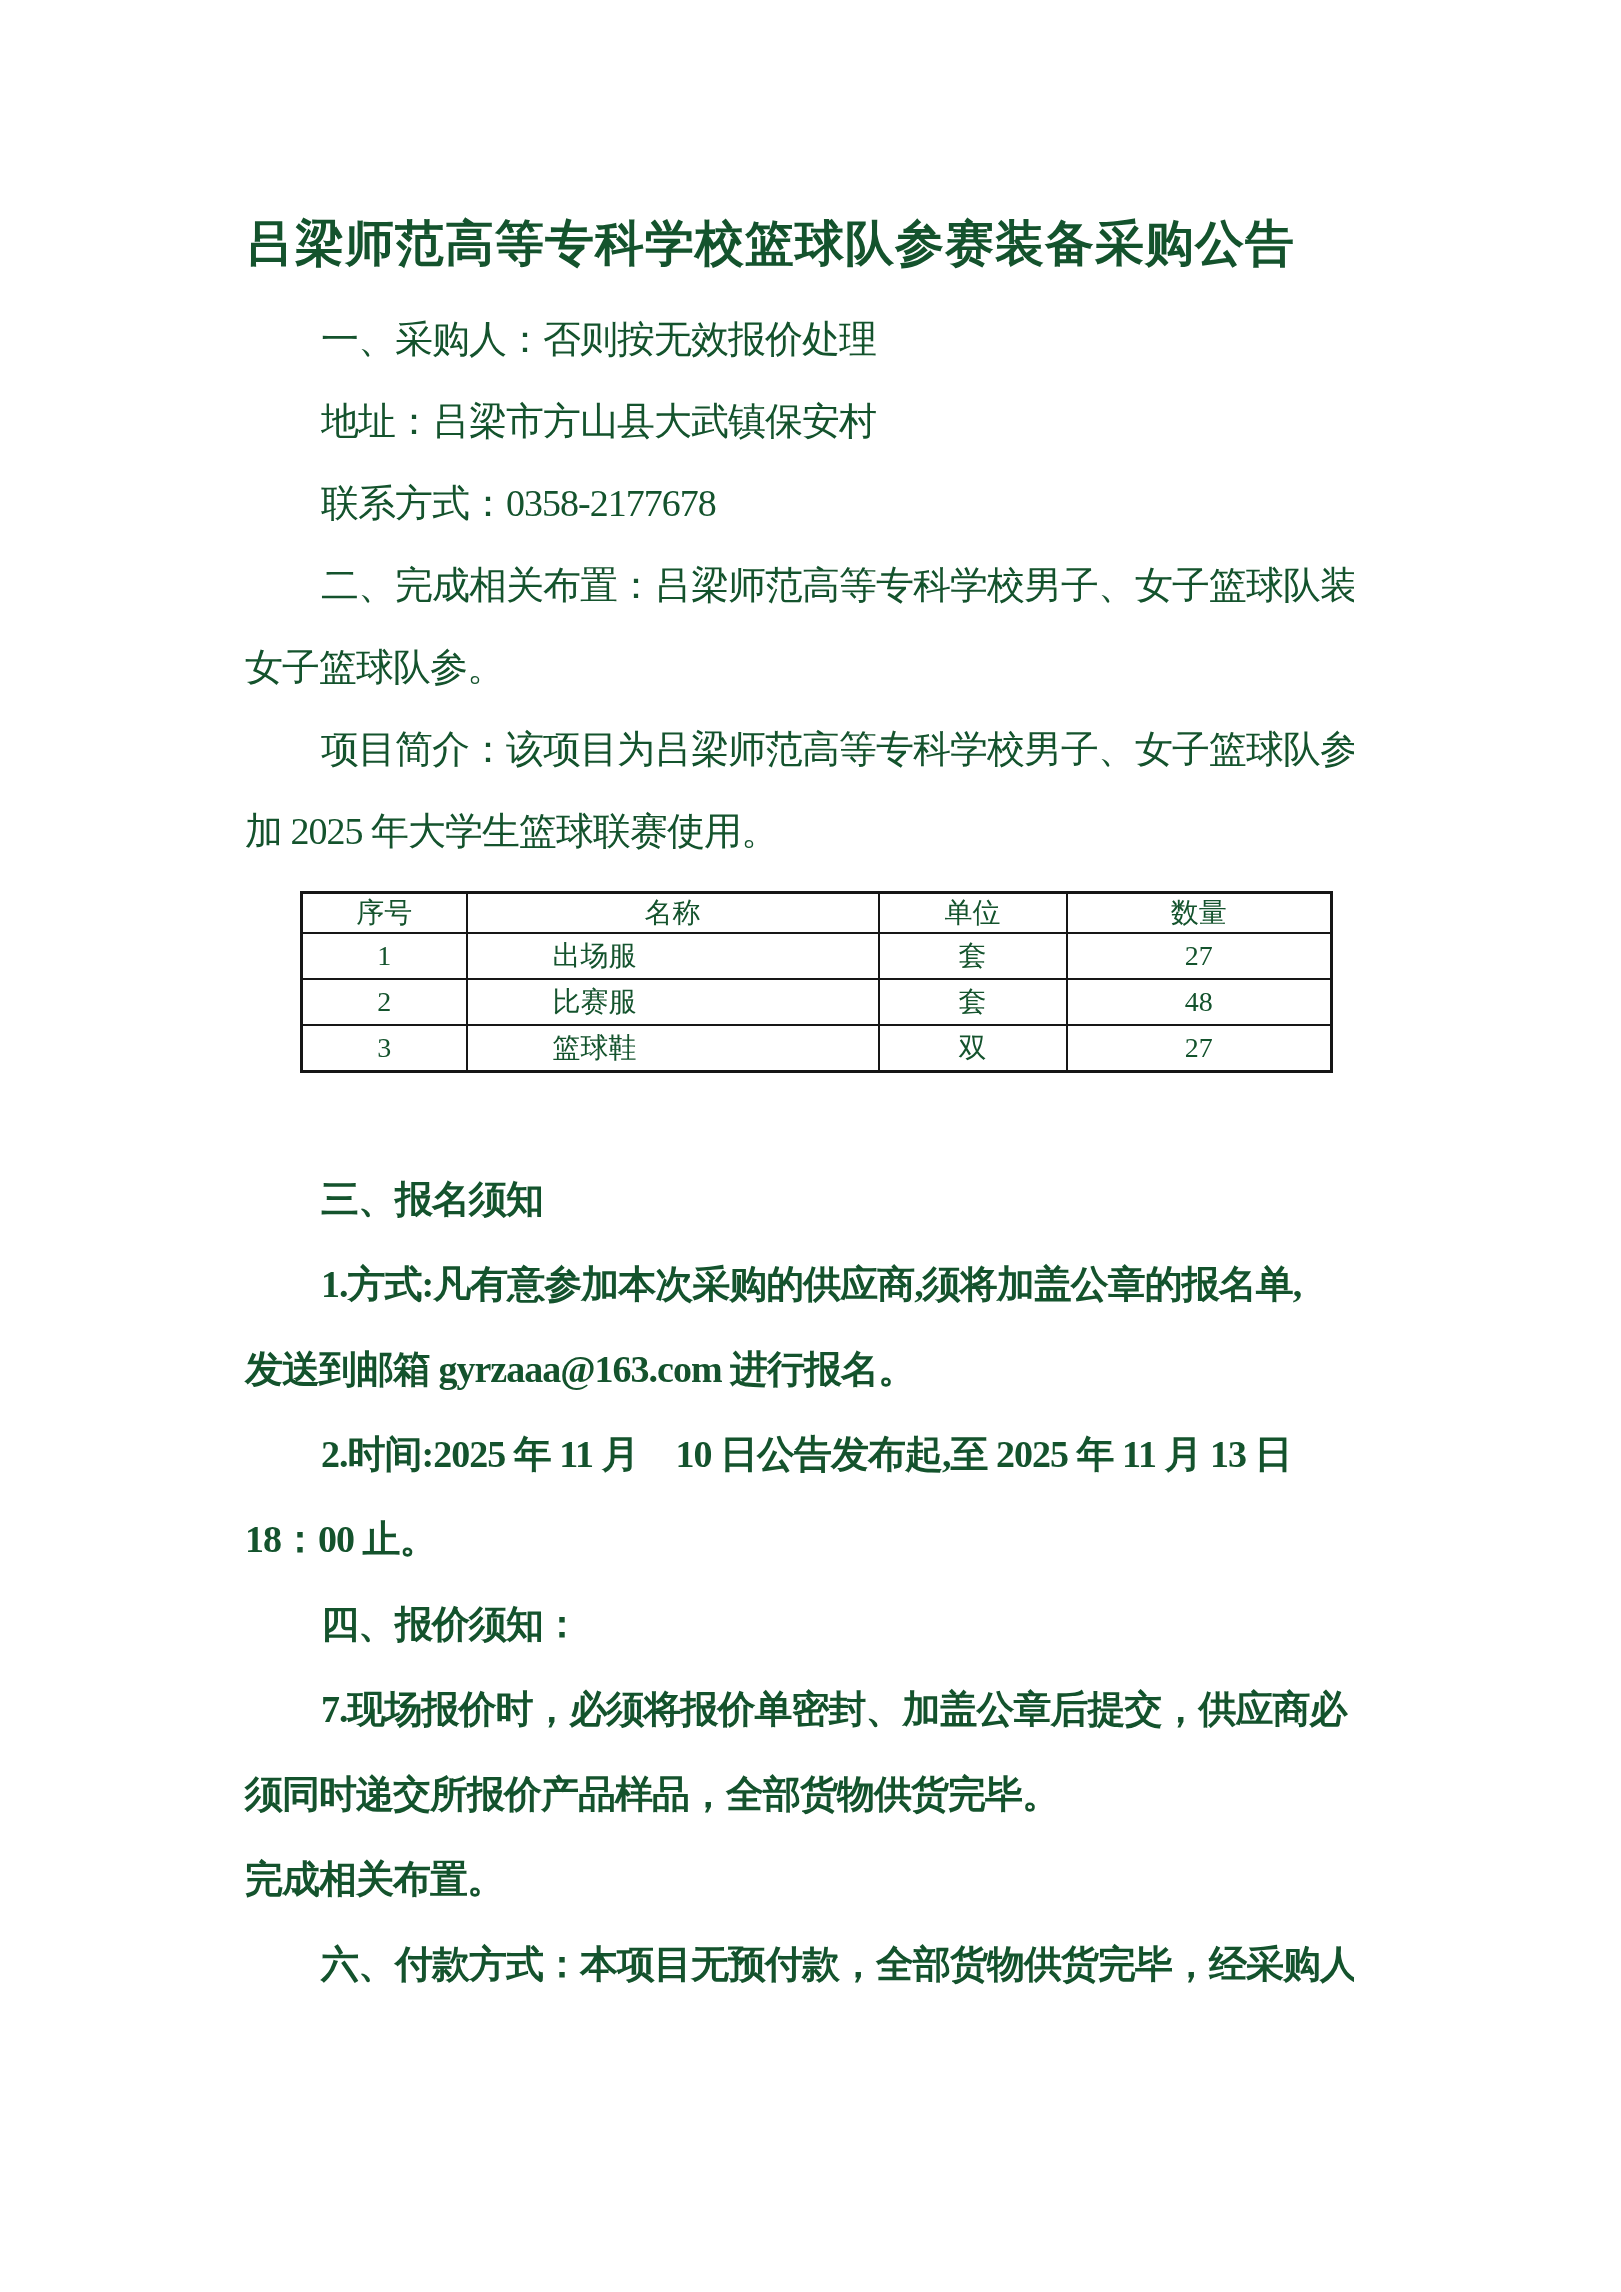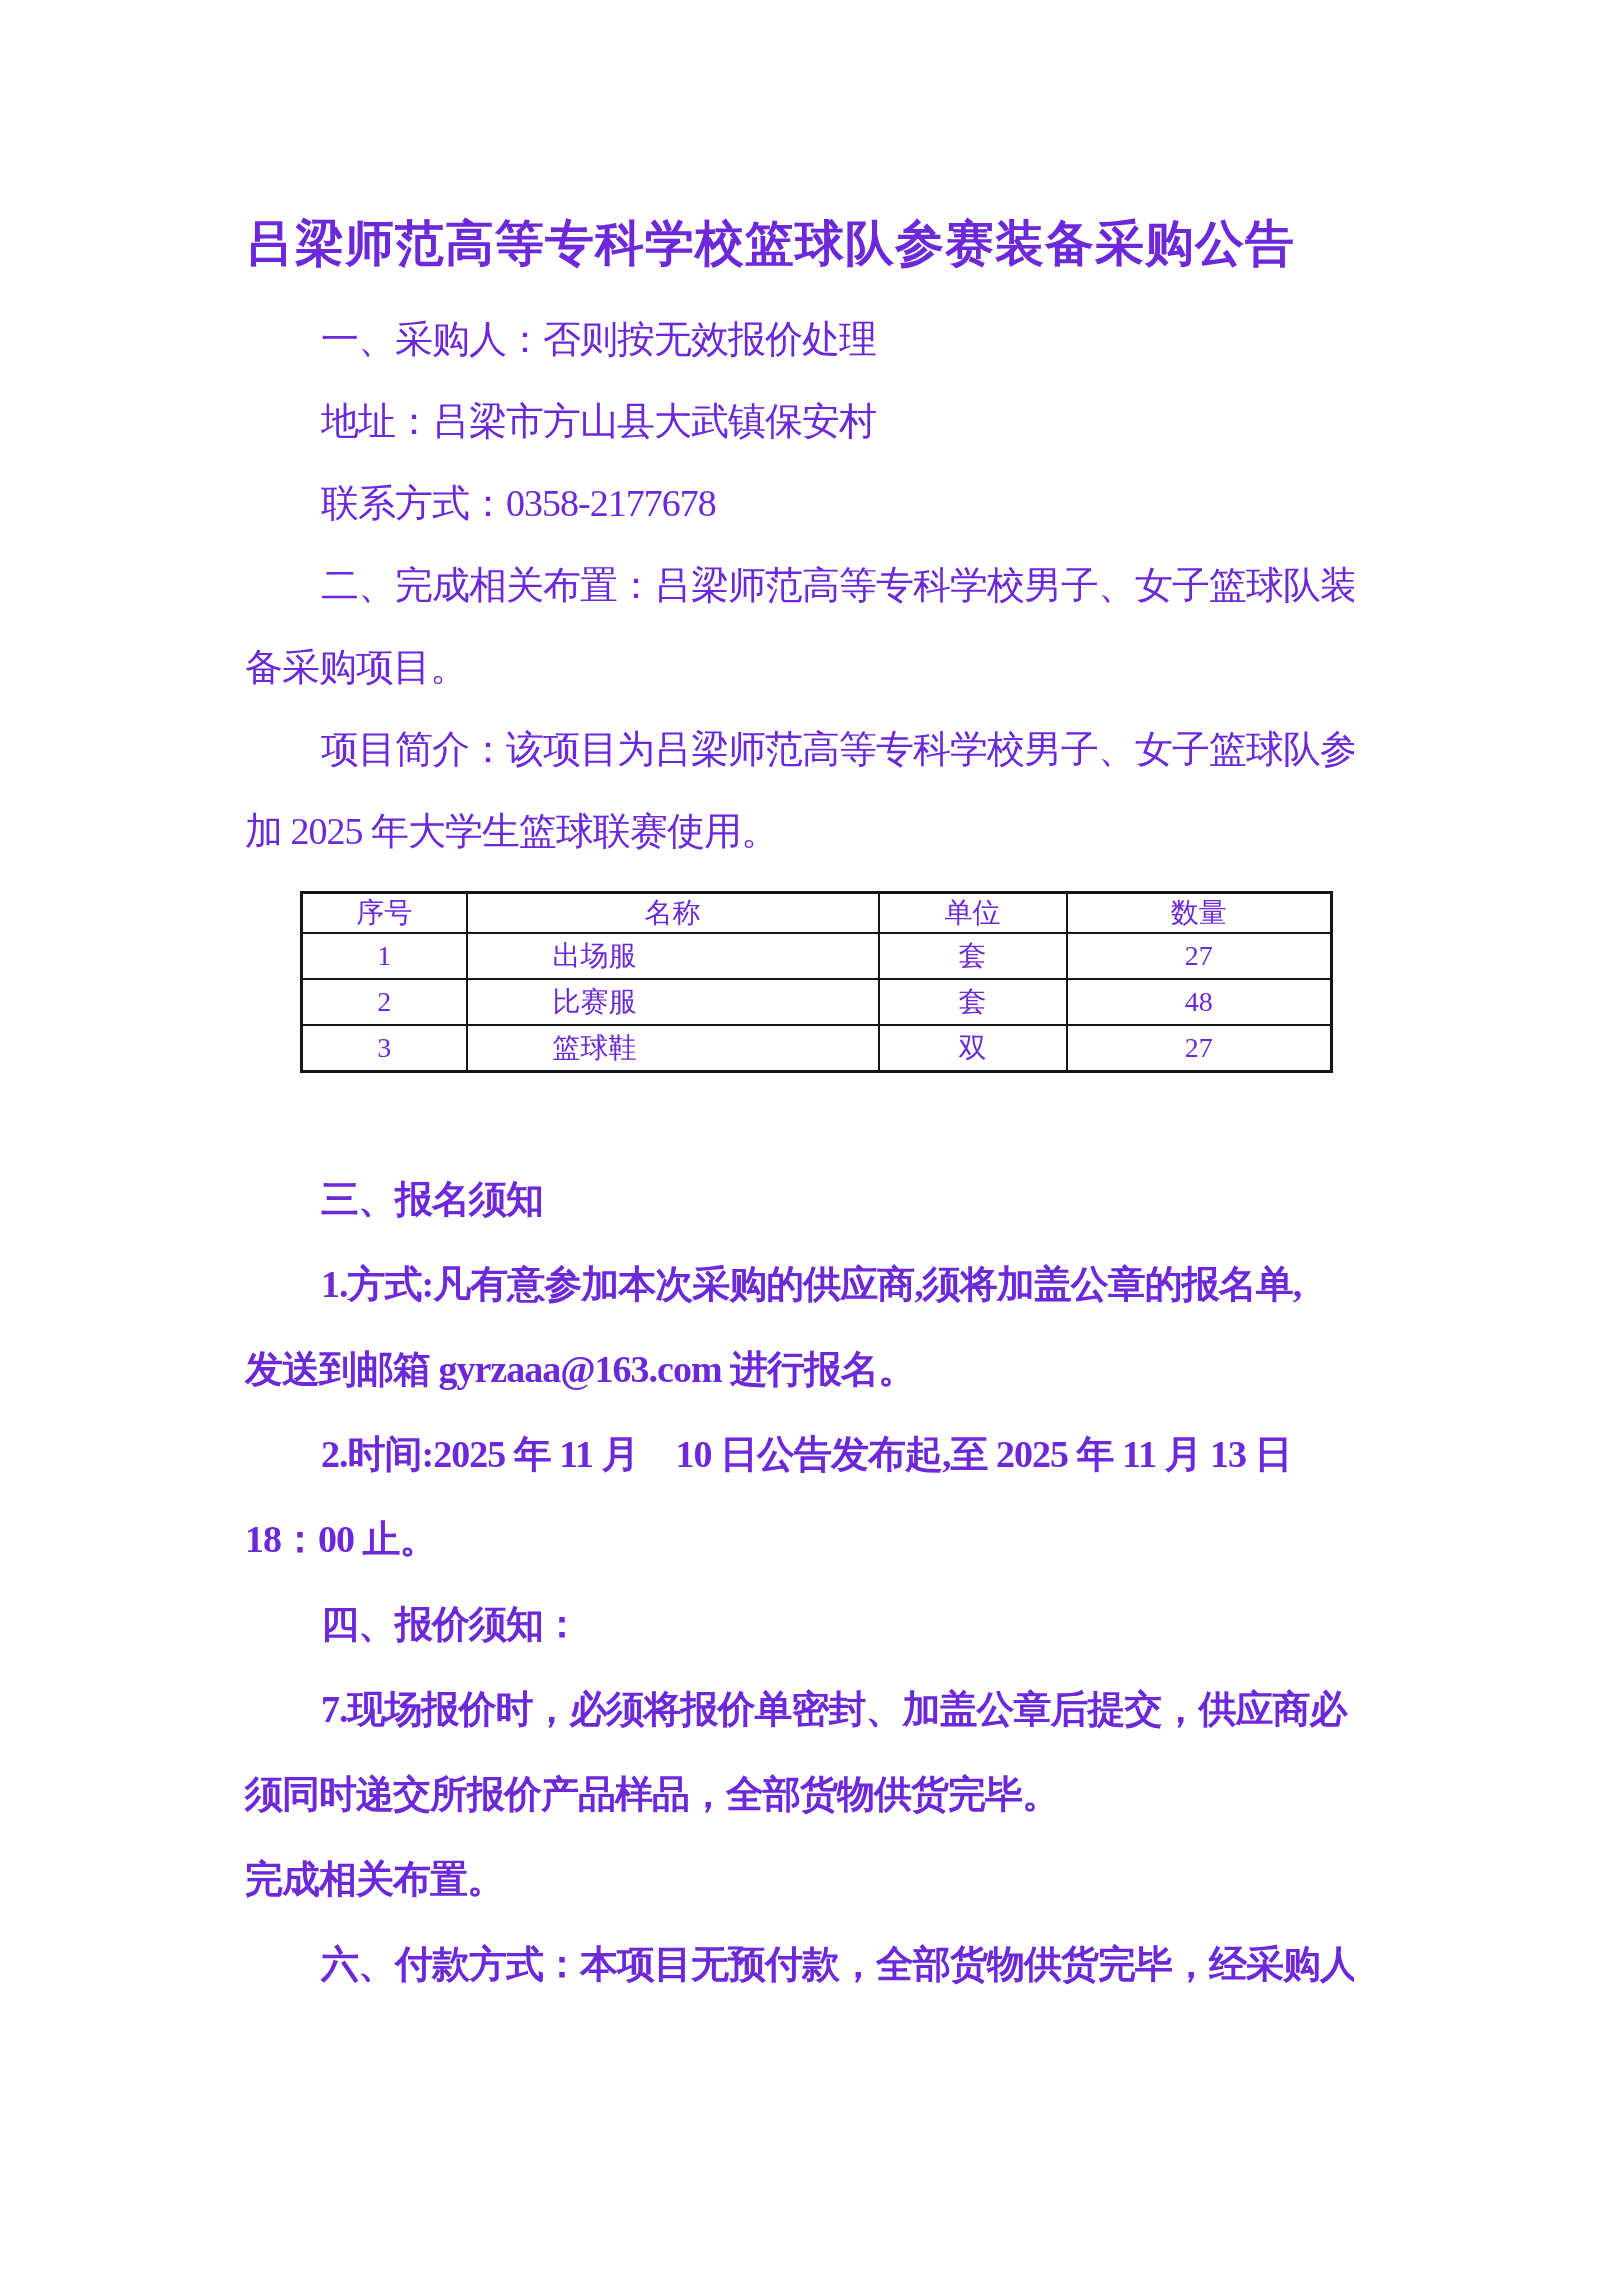--- a/index.html
+++ b/index.html
@@ -3,21 +3,21 @@
 <meta charset="utf-8">
 <style>
   html,body{margin:0;padding:0;background:#ffffff;}
   .page{
     position:relative;
     width:1354px;height:2293px;
     background:#ffffff;
     box-sizing:border-box;
     padding:200px 235px 0 245px;
     font-family:"Liberation Serif","DejaVu Serif",serif;
-    color:#6d28d9;
+    color:#14532d;
     overflow:hidden;
   }
   .title{
     font-family:"Liberation Sans","DejaVu Sans",sans-serif;
     font-size:49px;
     font-weight:bold;
     text-align:center;
     height:86px;line-height:86px;
     margin:0 0 11.8px 0;
     letter-spacing:1px;
@@ -59,21 +59,21 @@
 <body>
 
 <div class="page">
   <h1 class="title">吕梁师范高等专科学校篮球队参赛装备采购公告</h1>
 
   <div class="sec-top" id="sec-top">
       <div class="line indent">一、采购人：否则按无效报价处理</div>
       <div class="line indent">地址：吕梁市方山县大武镇保安村</div>
       <div class="line indent">联系方式：0358-2177678</div>
       <div class="line indent">二、完成相关布置：吕梁师范高等专科学校男子、女子篮球队装</div>
-      <div class="line">备采购项目。</div>
+      <div class="line">女子篮球队参。</div>
       <div class="line indent">项目简介：该项目为吕梁师范高等专科学校男子、女子篮球队参</div>
       <div class="line">加 2025 年大学生篮球联赛使用。</div>
     </div>
 
   <table class="items">
     <colgroup>
       <col class="c1">
         <col class="c2">
         <col class="c3">
         <col class="c4">

